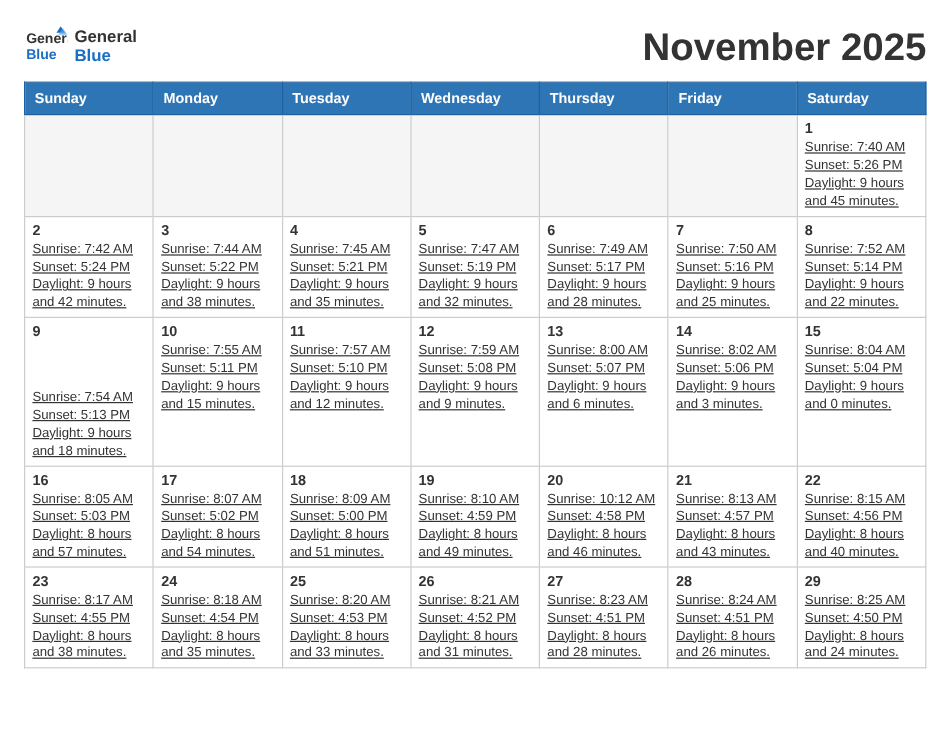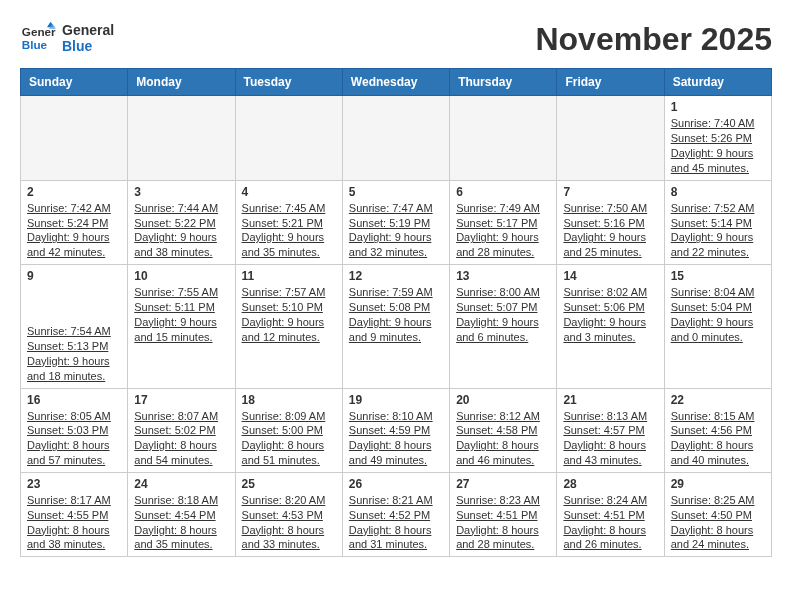--- a/index.html
+++ b/index.html
@@ -257,21 +257,21 @@
         </td>
         <td>
           <span class="day-num">19</span>
           <div class="day-info" style="white-space: pre-line;">Sunrise: 8:10 AM
 Sunset: 4:59 PM
 Daylight: 8 hours
 and 49 minutes.</div>
         </td>
         <td>
           <span class="day-num">20</span>
-          <div class="day-info" style="white-space: pre-line;">Sunrise: 8:12 AM
+          <div class="day-info" style="white-space: pre-line;">Sunrise: 10:12 AM
 Sunset: 4:58 PM
 Daylight: 8 hours
 and 46 minutes.</div>
         </td>
         <td>
           <span class="day-num">21</span>
           <div class="day-info" style="white-space: pre-line;">Sunrise: 8:13 AM
 Sunset: 4:57 PM
 Daylight: 8 hours
 and 43 minutes.</div>

